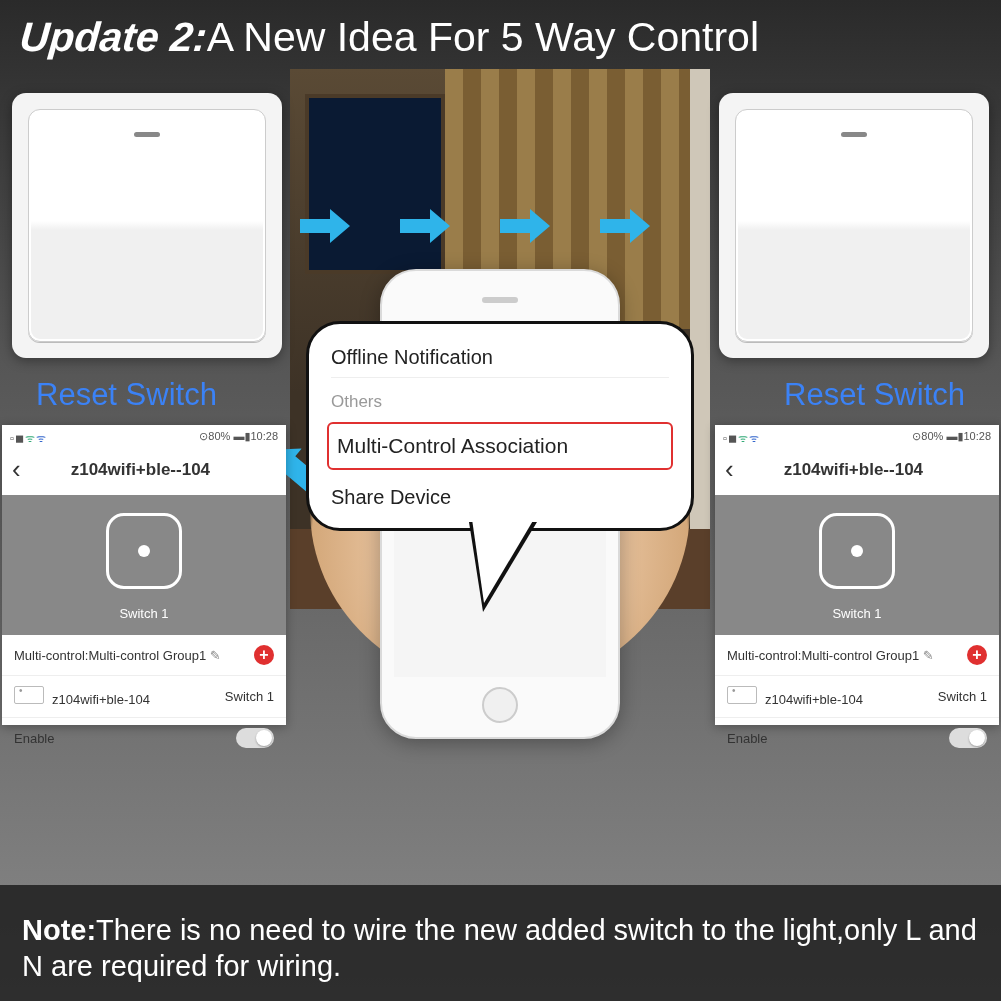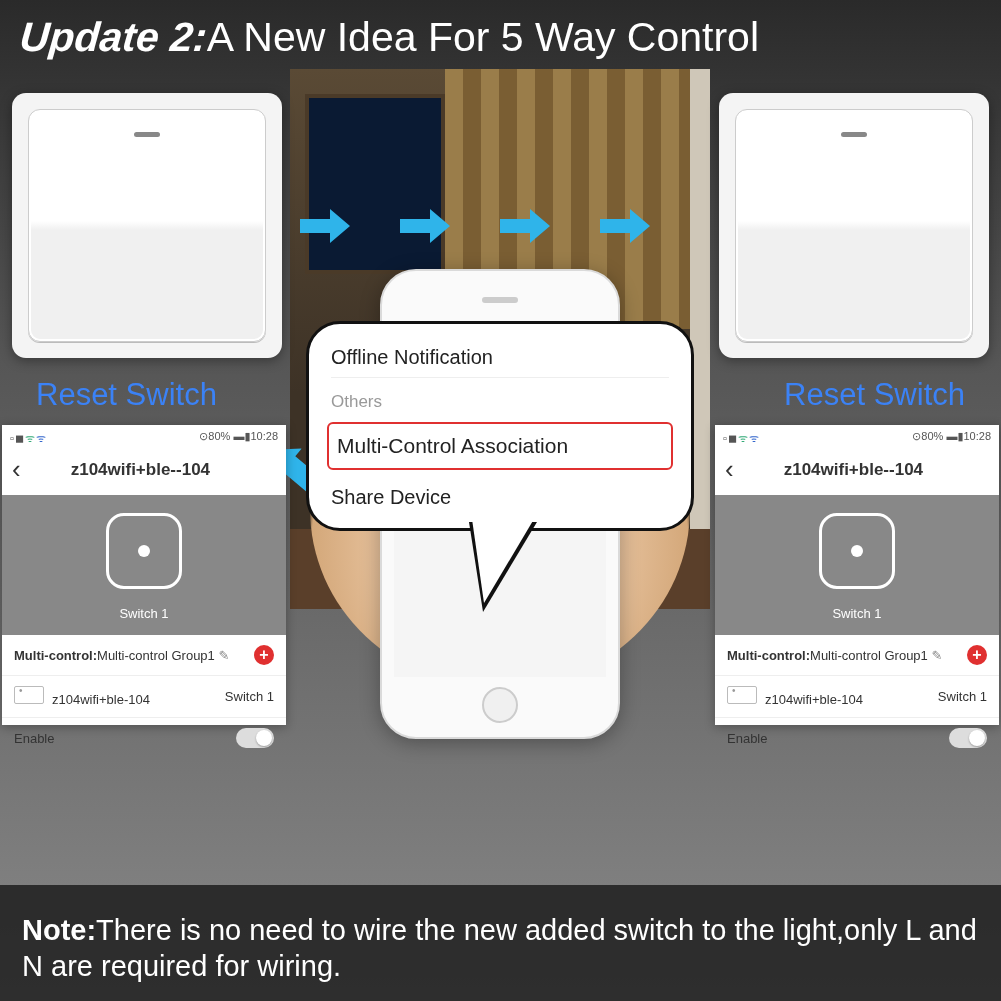--- a/index.html
+++ b/index.html
@@ -86,21 +86,21 @@
   .app-shot.left{left:2px;}
   .app-shot.right{right:2px;}
   .as-status{display:flex; justify-content:space-between; padding:5px 8px; font-size:11px; color:#555;}
   .as-status .l span{margin-right:1px;}
   .as-header{display:flex; align-items:center; padding:4px 10px 10px; font-size:17px; font-weight:600; gap:50px;}
   .as-gray{background:#888; height:140px; position:relative;}
   .as-device{position:absolute; left:50%; top:18px; transform:translateX(-50%); width:76px; height:76px; border:3px solid #fff; border-radius:18px;}
   .as-dot{position:absolute; left:50%; top:50%; transform:translate(-50%,-50%); width:12px; height:12px; background:#fff; border-radius:50%;}
   .as-devname{position:absolute; left:0; right:0; bottom:14px; text-align:center; color:#fff; font-size:13px;}
   .as-section{padding:10px 12px; border-bottom:1px solid #eee; display:flex; align-items:center; justify-content:space-between; font-size:13px;}
-  .as-mc{font-weight:700;margin-top:24px;}
+  .as-mc{font-weight:400;margin-top:24px;}
   .as-pencil{color:#888;}
   .as-plus{width:20px; height:20px; border-radius:50%; background:#e03030; color:#fff; display:inline-flex; align-items:center; justify-content:center; font-size:16px; font-weight:bold;}
   .as-sw-icon{width:30px; height:18px; border:1px solid #bbb; border-radius:2px; display:inline-block; margin-right:8px; position:relative;}
   .as-sw-icon::after{content:'•'; position:absolute; left:4px; top:-2px; color:#999; font-size:10px;}
   .as-toggle{width:38px; height:20px; background:#ddd; border-radius:10px; position:relative;}
   .as-toggle::after{content:''; position:absolute; right:2px; top:2px; width:16px; height:16px; background:#fff; border-radius:50%; box-shadow:0 1px 2px rgba(0,0,0,.3);}
 
   .callout{
     position:absolute; left:306px; top:252px; width:388px; height:210px;
     background:#fff; border:3px solid #111; border-radius:34px;

